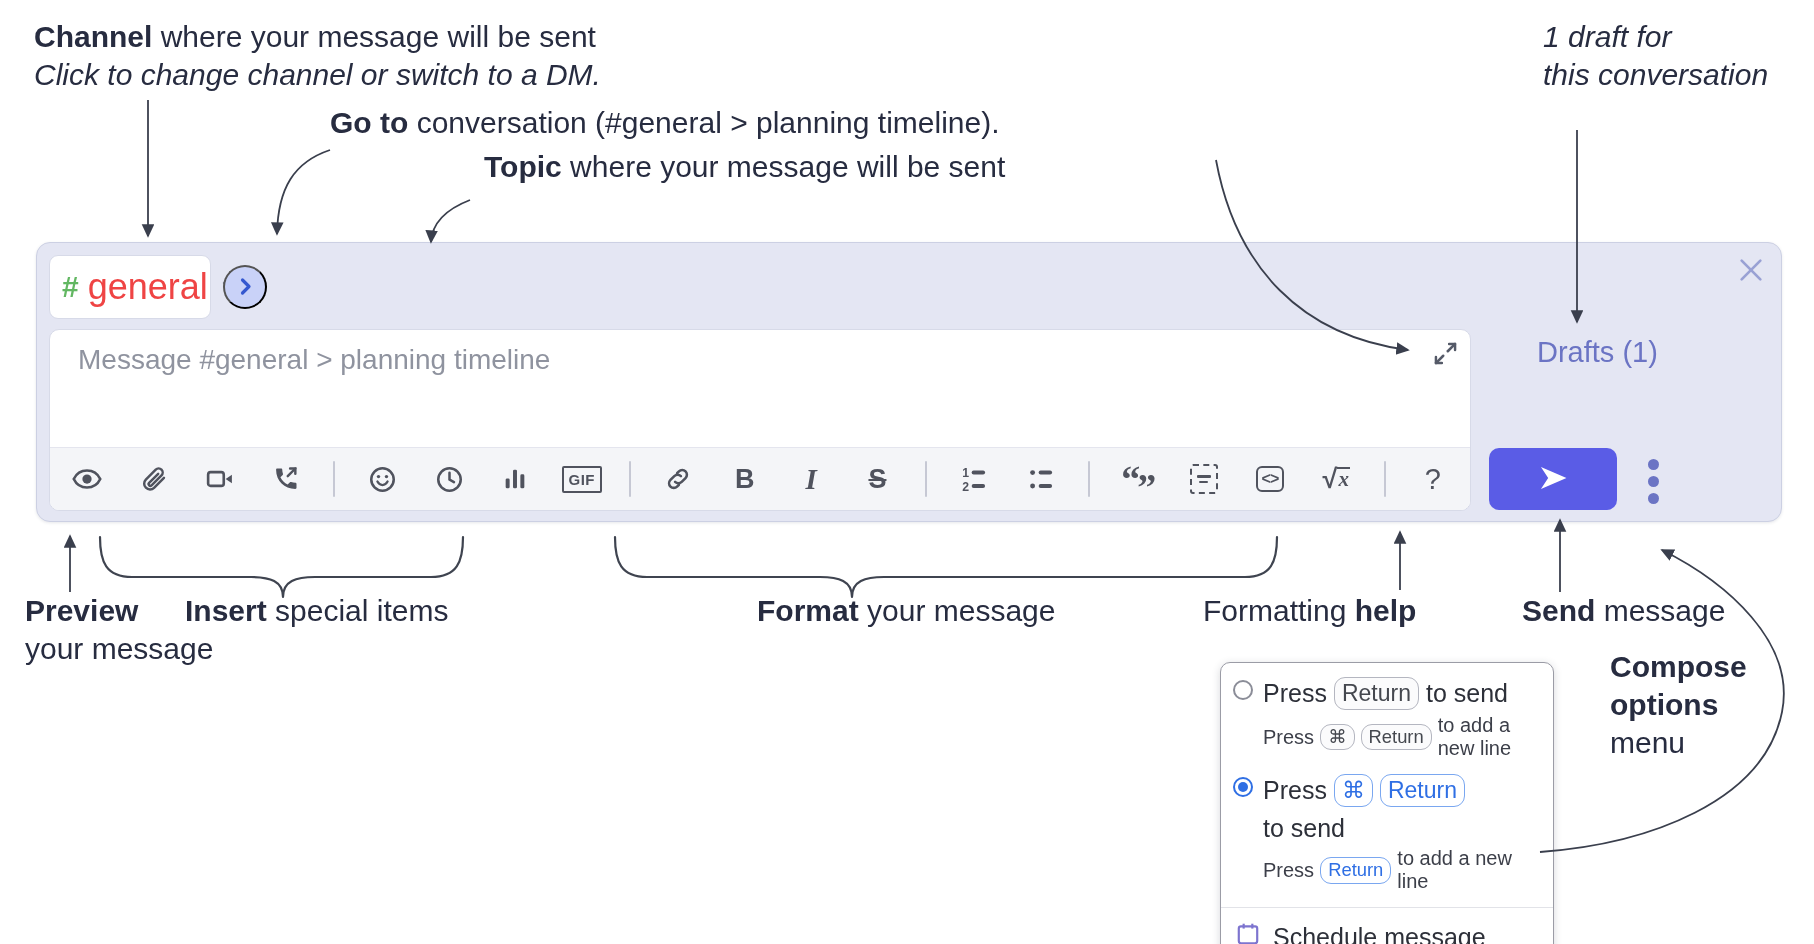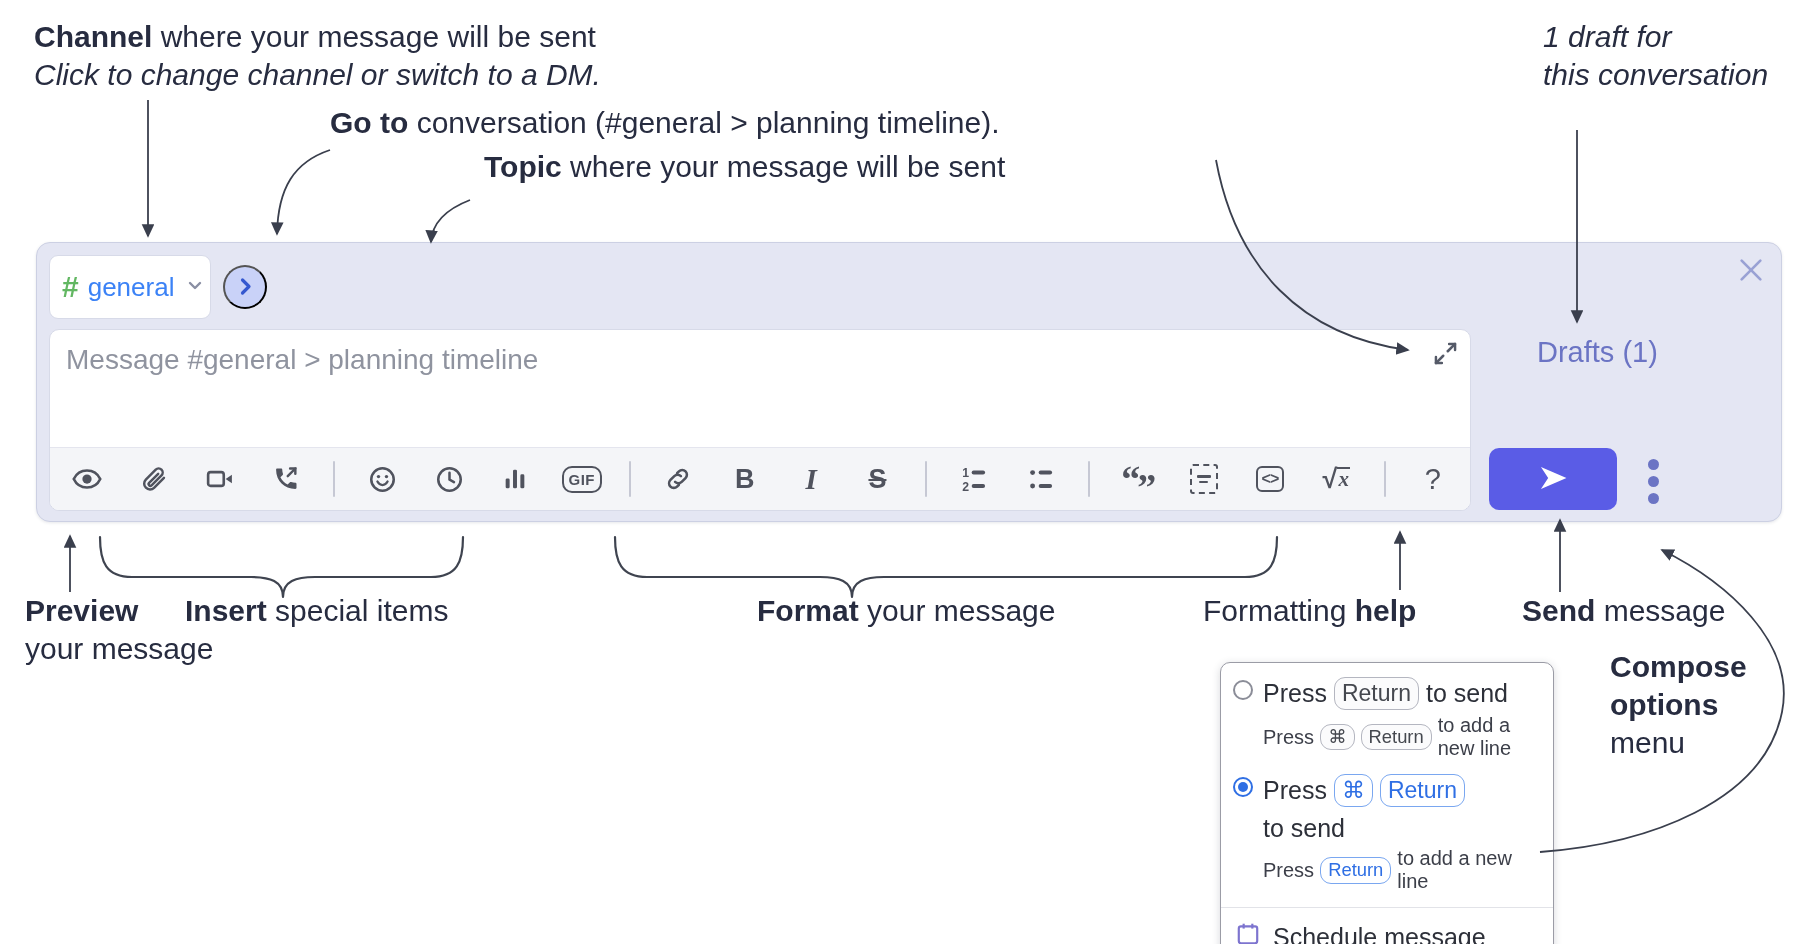--- a/index.html
+++ b/index.html
@@ -9,46 +9,46 @@
   .b{font-weight:bold;}
   .i{font-style:italic;}
   
   #compose{position:absolute;left:36px;top:242px;width:1746px;height:280px;
            background:#e4e6f3;border:1px solid #ccd0e3;border-radius:14px;box-sizing:border-box;
            box-shadow:0 1px 3px rgba(60,64,90,.12);}
   #channel-select{position:absolute;left:12px;top:12px;width:162px;height:64px;background:#fff;
            border:1px solid #d7dae8;border-radius:9px;display:flex;align-items:center;gap:9px;
            padding:0 12px;box-sizing:border-box;cursor:pointer;}
   #channel-select .hash{color:#62b762;font-weight:bold;font-size:30px;}
-  #channel-select .chan{font-size:26px;color:#3b82f6;flex:1;}
+  #channel-select .chan{font-size:36px;color:#ef4444;flex:1;}
   #goto-btn{position:absolute;left:186px;top:22px;width:44px;height:44px;border-radius:50%;
            background:#c9d2f8;display:flex;align-items:center;justify-content:center;cursor:pointer;}
   #topic-input-wrap{position:absolute;left:240px;top:12px;width:1194px;height:64px;background:#fff;
            border:1px solid #d7dae8;border-radius:9px;box-sizing:border-box;display:flex;align-items:center;}
   #topic-input{flex:1;border:0;outline:0;font-family:"Liberation Sans",sans-serif;font-size:28px;
            color:#15161a;padding:0 16px;background:transparent;}
   #topic-clear{width:46px;height:46px;border:0;background:transparent;cursor:pointer;display:flex;
            align-items:center;justify-content:center;padding:0;}
   #compose-close{position:absolute;right:10px;top:8px;width:40px;height:40px;border:0;background:transparent;
            cursor:pointer;display:flex;align-items:center;justify-content:center;padding:0;}
   #message-box{position:absolute;left:12px;top:86px;width:1422px;height:182px;background:#fff;
            border:1px solid #d7dae8;border-radius:10px;box-sizing:border-box;display:flex;flex-direction:column;overflow:hidden;}
   #message-input{border:0;outline:0;resize:none;font-family:"Liberation Sans",sans-serif;font-size:28px;
-           padding:14px 16px;flex:1;background:transparent;color:#8b5cf6;}
+           padding:14px 28px;flex:1;background:transparent;color:#8b5cf6;}
   #message-input::placeholder{color:#8f939f;}
   #expand-btn{position:absolute;right:8px;top:8px;width:34px;height:34px;border:0;background:transparent;
            cursor:pointer;padding:0;display:flex;align-items:center;justify-content:center;}
   #toolbar{height:62px;background:#f4f5f8;border-top:1px solid #e4e5ee;display:flex;align-items:center;
            justify-content:space-between;padding:0 18px;}
   .tb{width:38px;height:40px;border:0;background:transparent;padding:0;display:flex;align-items:center;
       justify-content:center;cursor:pointer;color:#50535e;}
   .tb svg{display:block;}
   .tdiv{width:2px;height:36px;background:#c6c8d4;border-radius:1px;}
   .txt-ic{font-size:27px;color:#50535e;}
-  .gif-box{border:2.4px solid #50535e;border-radius:10px;font-size:15px;font-weight:bold;color:#50535e;
+  .gif-box{border:2.4px solid #50535e;border-radius:2px;font-size:15px;font-weight:bold;color:#50535e;
       padding:4px 5px;letter-spacing:.5px;line-height:1;}
   .code-box{border:2.4px solid #50535e;border-radius:6px;font-size:16px;font-weight:bold;color:#50535e;
       padding:3px 4px;line-height:1;letter-spacing:-1px;}
   .quote-ic{font-family:"Liberation Serif",serif;font-weight:bold;font-size:38px;color:#50535e;letter-spacing:-3px;line-height:18px;}
   .quote-ic .q2{display:inline-block;transform:translateY(8px);}
   .spoiler-ic{width:24px;height:26px;border:2.4px dashed #50535e;border-radius:3px;display:flex;
       flex-direction:column;justify-content:center;gap:3px;align-items:center;}
   .spoiler-ic i{display:block;height:2.6px;background:#50535e;border-radius:1px;}
   .sp1{width:14px;} .sp2{width:9px;align-self:center;}
   .sqrt-ic{display:flex;align-items:flex-start;color:#50535e;}

